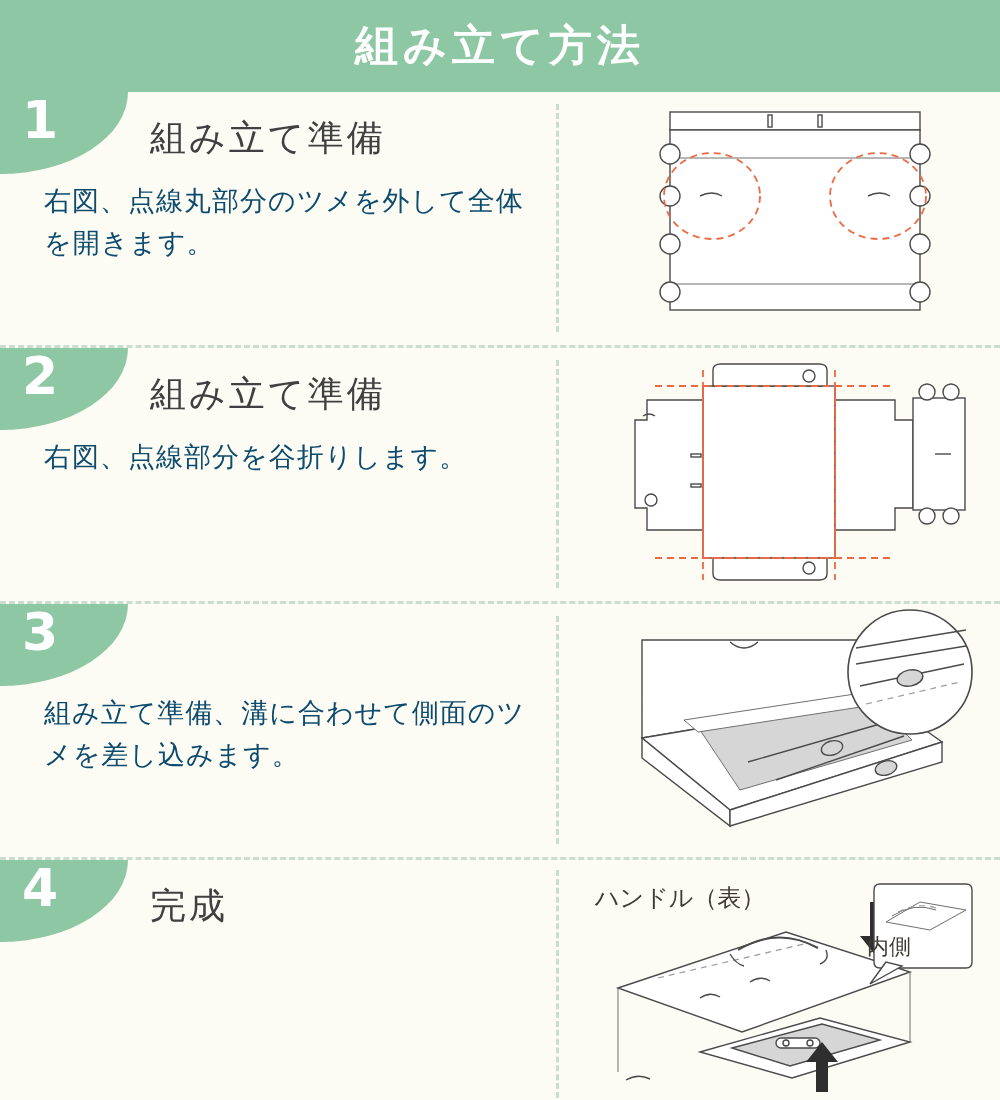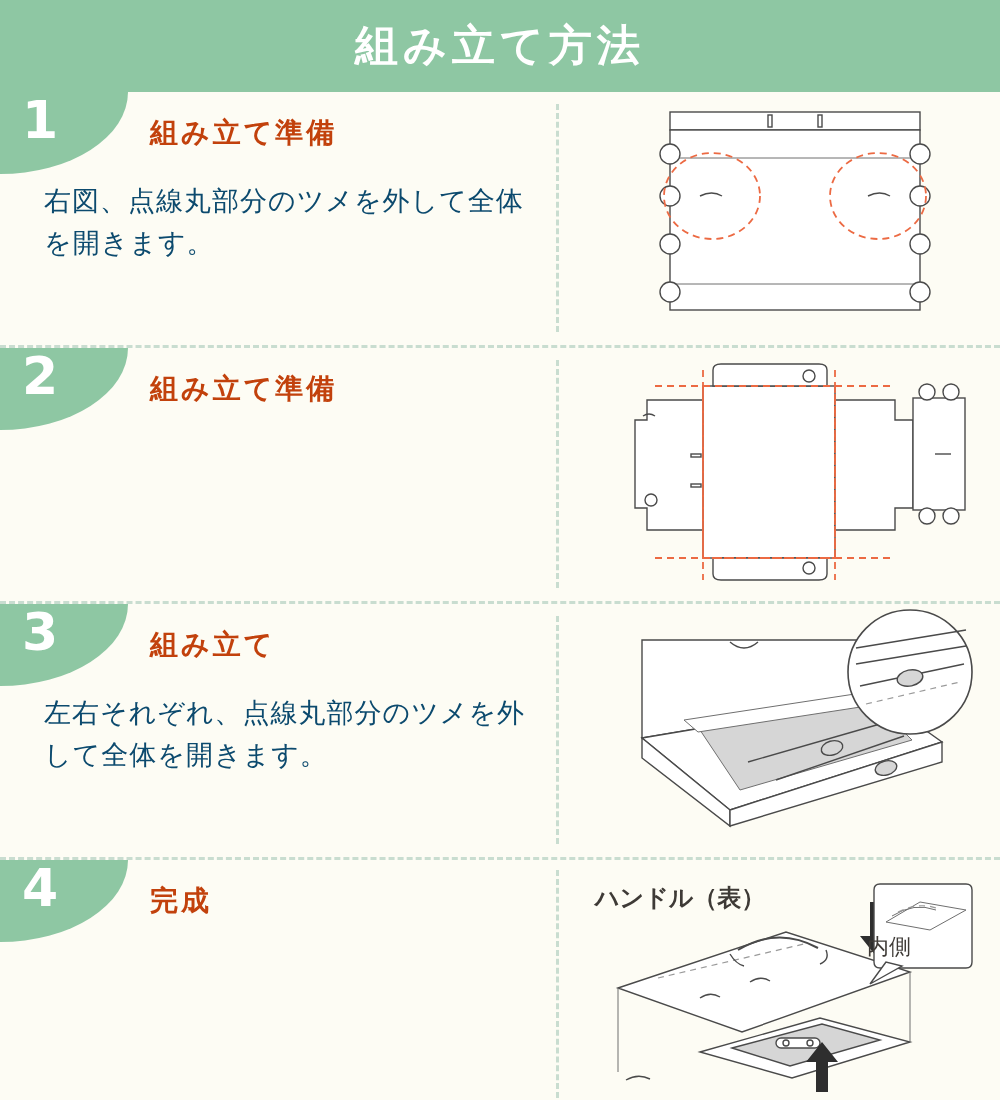--- a/index.html
+++ b/index.html
@@ -65,23 +65,23 @@
     color: #ffffff;
     font-size: 52px;
     font-weight: bold;
     font-family: "DejaVu Sans", sans-serif;
     line-height: 1;
   }
   .step-title {
     position: absolute;
     left: 150px;
     top: 22px;
-    color: #c2410c;
-    font-size: 28px;
-    font-weight: bold;
+    color: #404040;
+    font-size: 36px;
+    font-weight: normal;
     letter-spacing: 3px;
     font-family: "DejaVu Sans", sans-serif;
   }
   .step-desc {
     position: absolute;
     left: 44px;
     top: 88px;
     width: 490px;
     color: #0c4a6e;
     font-size: 27px;
@@ -153,20 +153,21 @@
       </svg>
     </div>
   </div>
 
   <div class="divider" style="top:345px;"></div>
 
   <div class="step" style="top:348px; height:253px;">
     <div class="blob"></div>
     <div class="step-num">2</div>
     <div class="step-title">組み立て準備</div>
+    <div class="step-desc">右図、点線部分を谷折りします。</div>
     <div class="vdivider" style="left:556px; top:12px; height:228px;"></div>
 
     <div class="art" style="left:595px; top:10px;">
       <svg width="390" height="232" viewBox="0 0 390 232">
 
         <rect class="ln fill-w" x="108" y="28" width="132" height="172"></rect>
 
         <path class="ln fill-w" d="M118 28 L118 12 Q118 6 126 6 L224 6 Q232 6 232 12 L232 28 Z"></path>
 
         <path class="ln fill-w" d="M118 200 L118 216 Q118 222 126 222 L224 222 Q232 222 232 216 L232 200 Z"></path>
@@ -195,22 +196,21 @@
         <line class="dash-red" x1="60" y1="200" x2="300" y2="200"></line>
       </svg>
     </div>
   </div>
 
   <div class="divider" style="top:601px;"></div>
 
   <div class="step" style="top:604px; height:253px;">
     <div class="blob"></div>
     <div class="step-num">3</div>
-    <div class="step-title">組み立て</div>
-    <div class="step-desc">左右それぞれ、点線丸部分のツメを外して全体を開きます。</div>
+    <div class="step-desc">組み立て準備、溝に合わせて側面のツメを差し込みます。</div>
     <div class="vdivider" style="left:556px; top:12px; height:228px;"></div>
 
     <div class="art" style="left:580px; top:8px;">
       <svg width="400" height="235" viewBox="0 0 400 235">
 
         <path class="ln fill-w" d="M62 28 L300 28 L300 86 L62 126 Z"></path>
         <path class="ln" d="M150 30 q14 12 28 0"></path>
 
         <path class="ln fill-w" d="M62 126 L300 86 L362 130 L150 198 Z"></path>
         <path class="ln fill-w" d="M62 126 L150 198 L150 214 L62 146 Z"></path>
@@ -269,17 +269,17 @@
         <path d="M236 226 l0 -30 l-10 0 l16 -20 l16 20 l-10 0 l0 30 z" fill="#2e2e2e"></path>
 
         <path class="ln fill-w" d="M300 18 q-6 0 -6 6 L294 96 q0 6 6 6 L386 102 q6 0 6 -6 L392 24 q0 -6 -6 -6 Z" style="stroke:#4a4a4a"></path>
         <path class="ln fill-w" d="M306 96 L290 118 L322 100 Z" style="stroke:#4a4a4a"></path>
         <path class="ln-thin" d="M306 56 L340 36 L386 44 L350 64 Z"></path>
         <path class="ln-thin" d="M312 50 q22 -14 44 -6"></path>
         <path class="dash-gray" d="M318 46 q20 -10 38 -4"></path>
       </svg>
     </div>
 
-    <div class="lbl" style="left:595px; top:22px;font-weight:bold;">ハンドル（表）</div>
+    <div class="lbl" style="left:595px; top:22px;">ハンドル（表）</div>
     <div class="lbl" style="left:867px; top:72px; font-size:22px;">内側</div>
   </div>
 
 </div>
 
 </body></html>

